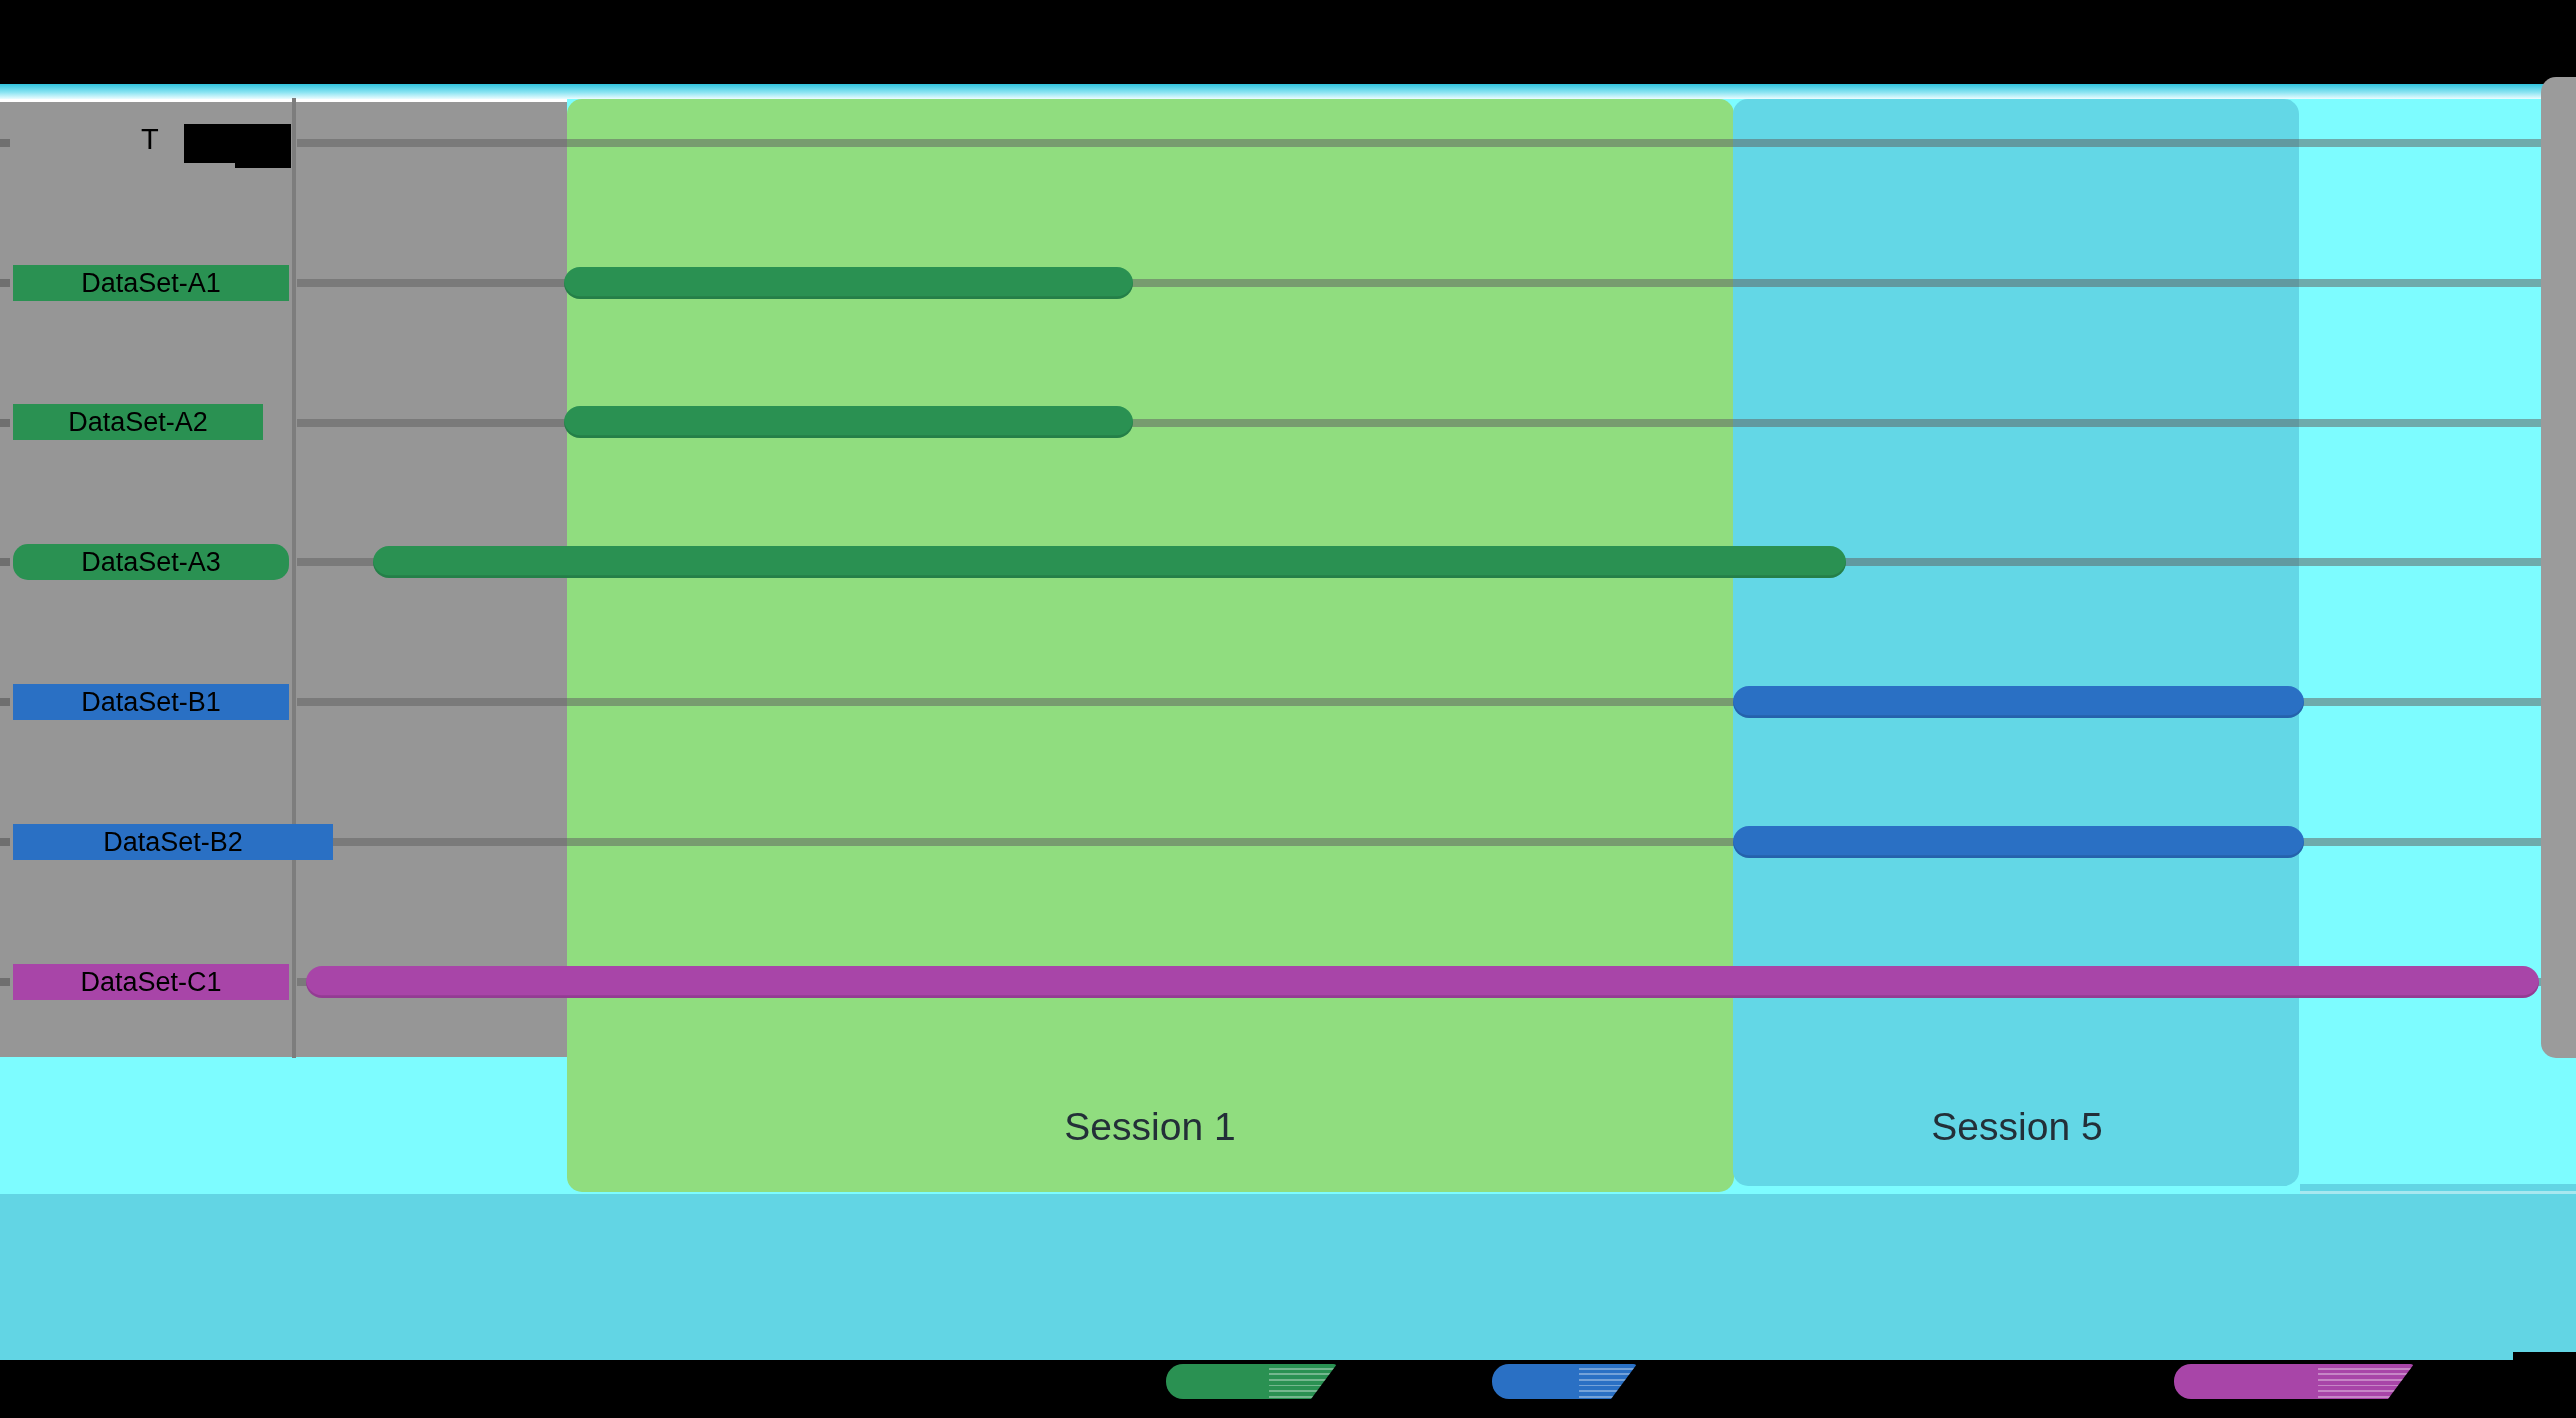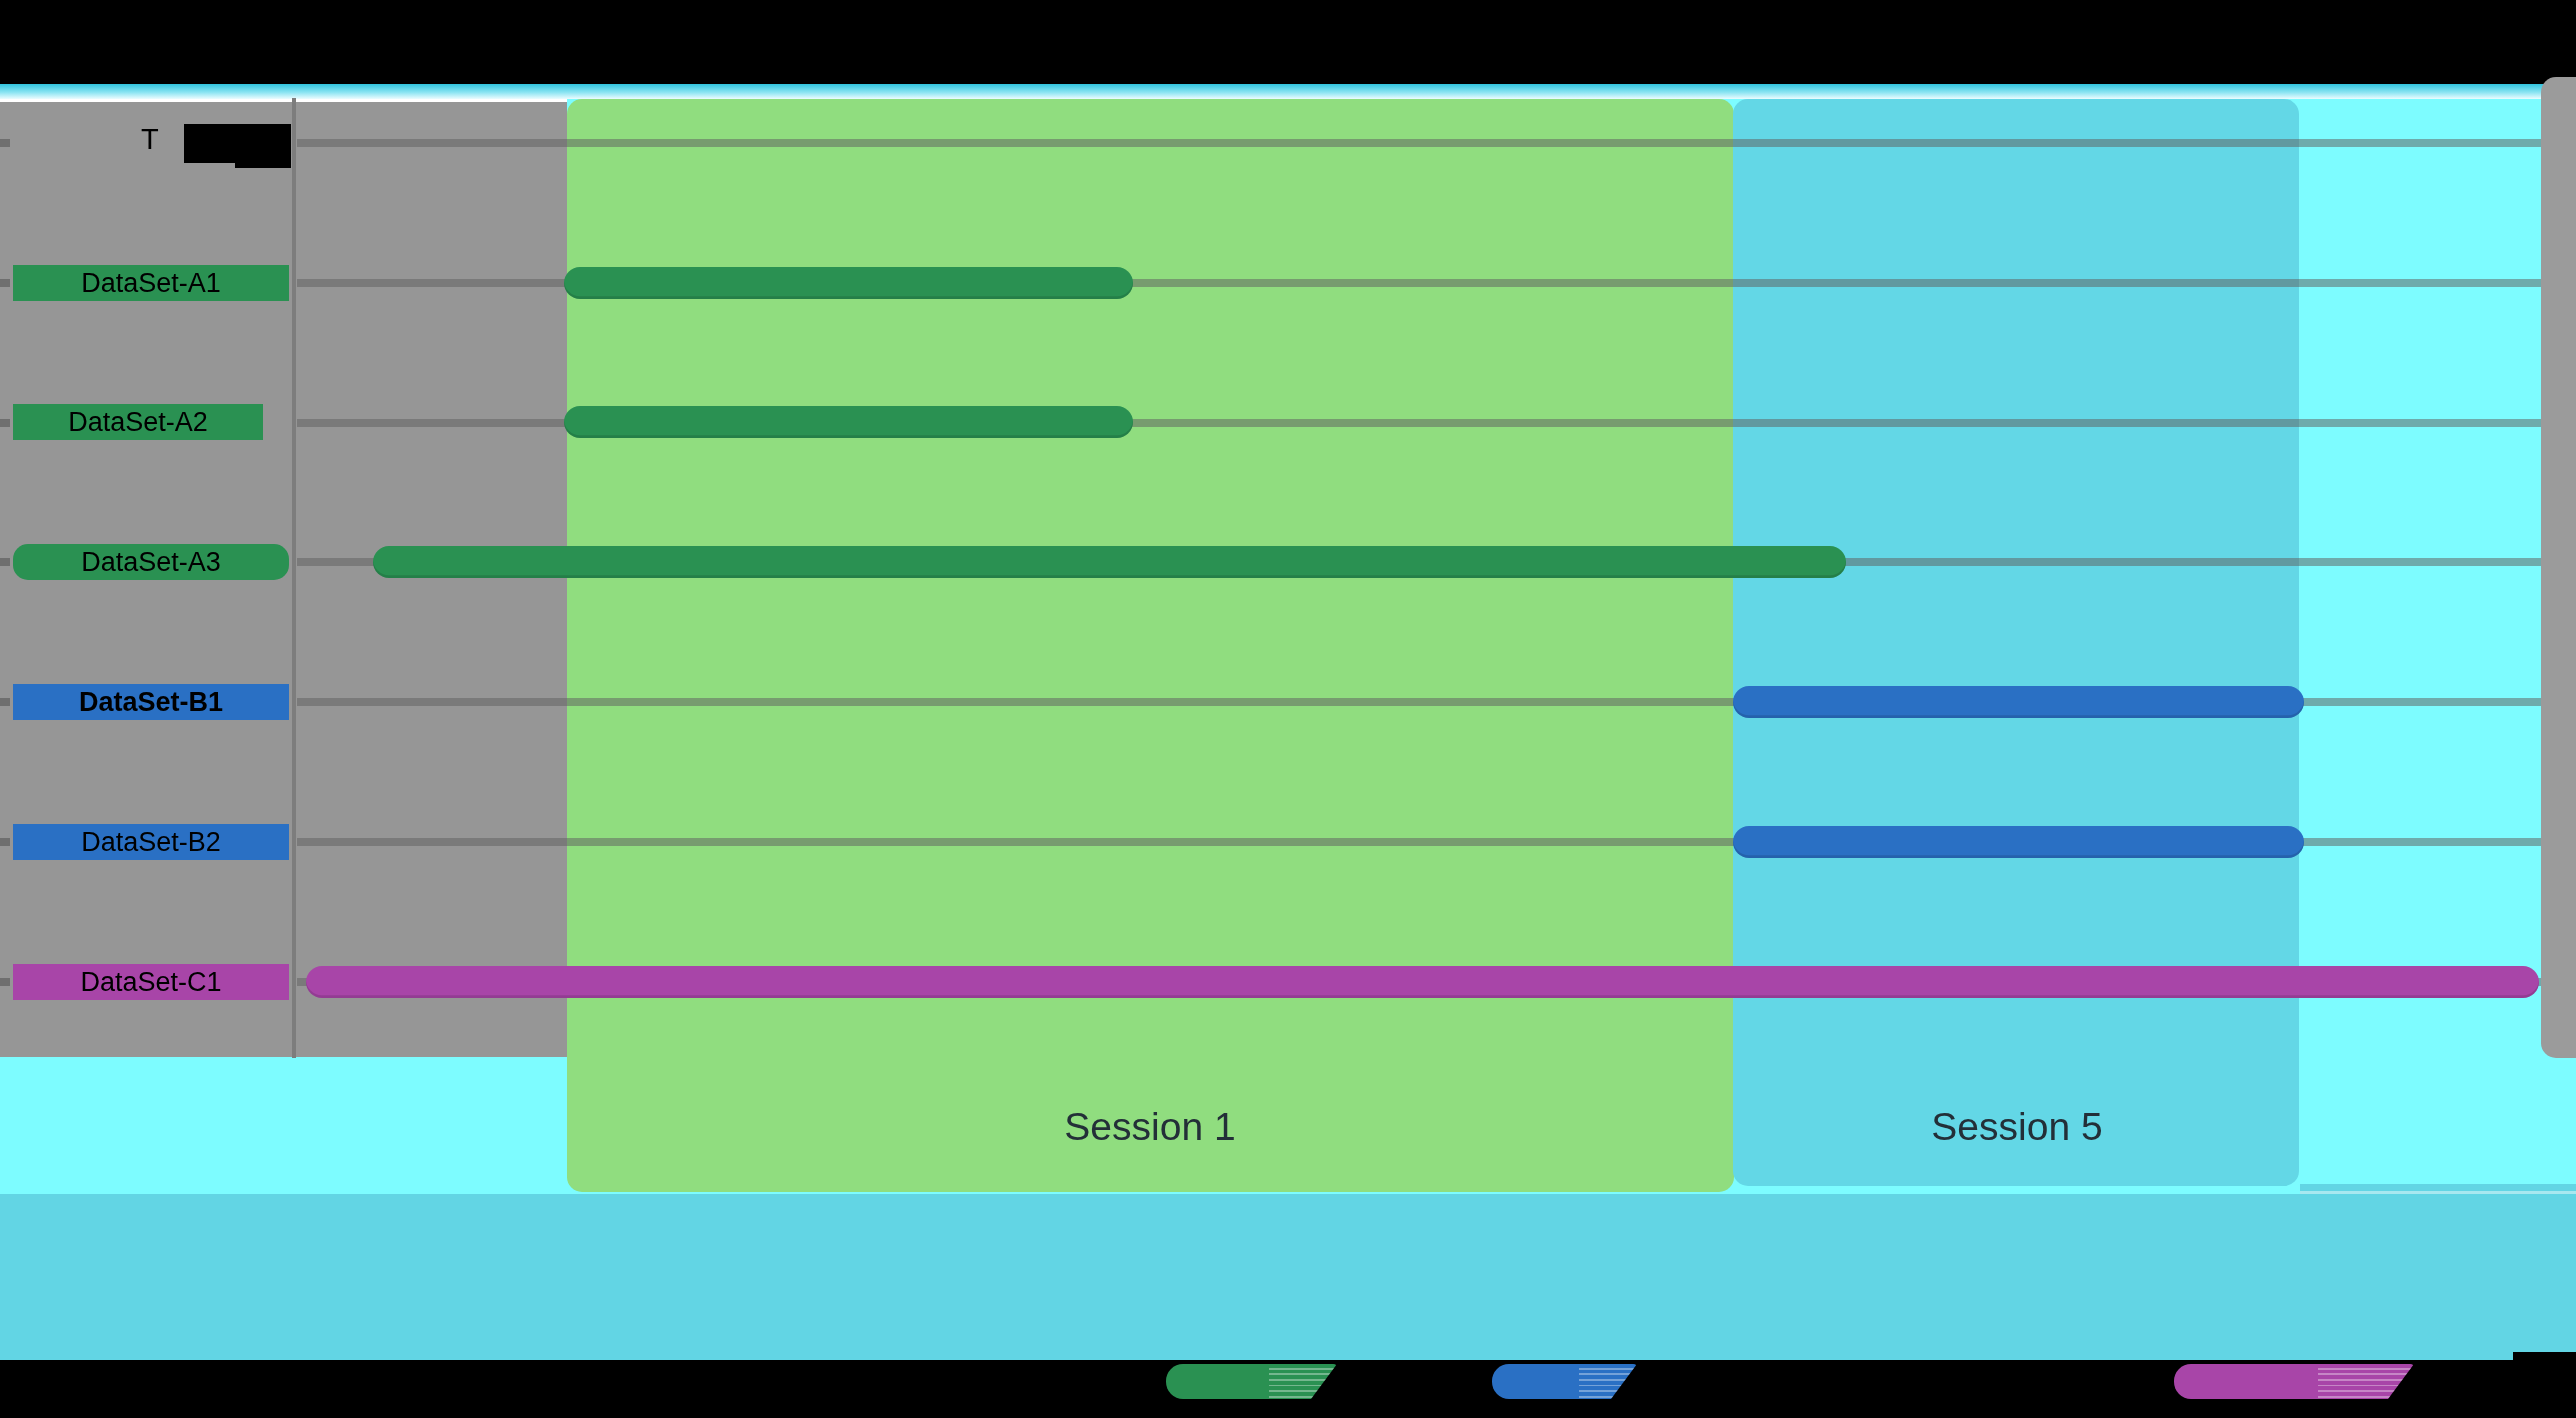--- a/index.html
+++ b/index.html
@@ -72,23 +72,23 @@
       <div class="partial-letter" style="position: absolute; left: 141px; top: 123px;">T</div>
       <div class="redacted-box" style="position: absolute; left: 184px; top: 124px; width: 107px; height: 39px;"></div>
       <div class="redacted-box" style="position: absolute; left: 235px; top: 160px; width: 56px; height: 7.5px;"></div>
       <div class="row-tick" style="position: absolute; left: 0px; top: 279px;"></div>
       <div class="row-label" style="position: absolute; left: 13px; top: 265px; width: 276px; background: rgb(42, 145, 82);">DataSet-A1</div>
       <div class="row-tick" style="position: absolute; left: 0px; top: 419px;"></div>
       <div class="row-label" style="position: absolute; left: 13px; top: 404px; width: 250px; background: rgb(42, 145, 82);">DataSet-A2</div>
       <div class="row-tick" style="position: absolute; left: 0px; top: 558px;"></div>
       <div class="row-label" style="position: absolute; left: 13px; top: 544px; width: 276px; background: rgb(42, 145, 82); border-radius: 15px;">DataSet-A3</div>
       <div class="row-tick" style="position: absolute; left: 0px; top: 698px;"></div>
-      <div class="row-label" style="position: absolute; left: 13px; top: 684px; width: 276px; background: rgb(42, 112, 196); font-weight: bold;">DataSet-B1</div>
+      <div class="row-label" style="position: absolute; left: 13px; top: 684px; width: 276px; background: rgb(42, 112, 196);">DataSet-B1</div>
       <div class="row-tick" style="position: absolute; left: 0px; top: 838px;"></div>
-      <div class="row-label" style="position: absolute; left: 13px; top: 824px; width: 276px; background: rgb(42, 112, 196);">DataSet-B2</div>
+      <div class="row-label" style="position: absolute; left: 13px; top: 824px; width: 320px; background: rgb(42, 112, 196);">DataSet-B2</div>
       <div class="row-tick" style="position: absolute; left: 0px; top: 978px;"></div>
       <div class="row-label" style="position: absolute; left: 13px; top: 964px; width: 276px; background: rgb(168, 69, 168);">DataSet-C1</div>
     </div>
   <div id="layer-bars" class="abs" style="left:0;top:0;width:0;height:0;">
       <div class="task-bar" style="position: absolute; left: 564px; top: 267px; width: 569px; height: 32px; background: rgb(42, 145, 82);"></div>
       <div class="task-bar" style="position: absolute; left: 564px; top: 406px; width: 569px; height: 32px; background: rgb(42, 145, 82);"></div>
       <div class="task-bar" style="position: absolute; left: 373px; top: 546px; width: 1473px; height: 32px; background: rgb(42, 145, 82);"></div>
       <div class="task-bar" style="position: absolute; left: 1733px; top: 686px; width: 571px; height: 32px; background: rgb(42, 112, 196);"></div>
       <div class="task-bar" style="position: absolute; left: 1733px; top: 826px; width: 571px; height: 32px; background: rgb(42, 112, 196);"></div>
       <div class="task-bar" style="position: absolute; left: 306px; top: 966px; width: 2233px; height: 32px; background: rgb(168, 69, 168);"></div>

